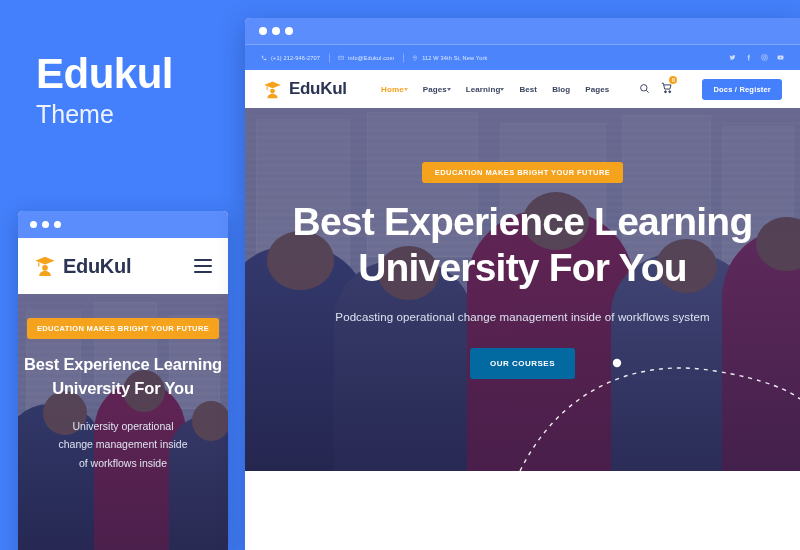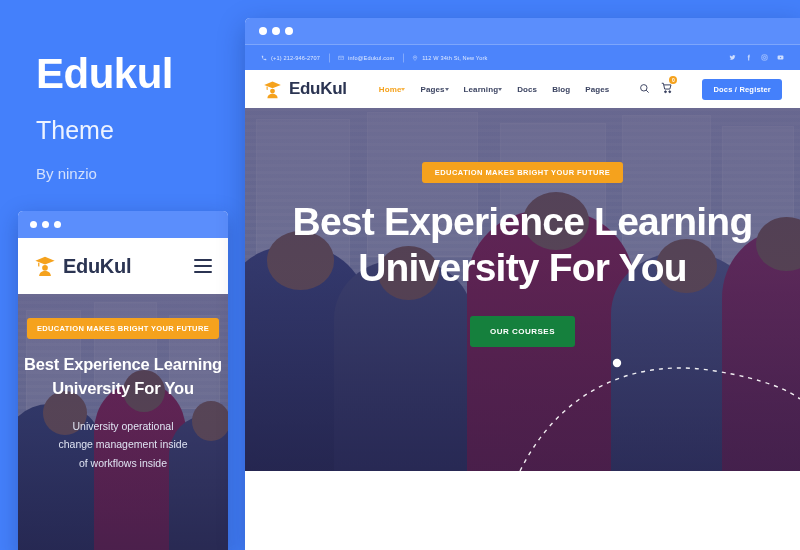--- a/index.html
+++ b/index.html
@@ -14,21 +14,21 @@
   .promo {
     position:absolute; left:0; top:0; width:245px; height:550px;
     padding:52px 0 0 36px;
   }
   .promo-title {
     font-size:42px; font-weight:bold; color:#ffffff;
     letter-spacing:-0.5px; line-height:1.05;
   }
   .promo-sub {
     font-size:25px; color:#eef3ff; font-weight:400;
-    margin-top:20px; letter-spacing:0px;
+    margin-top:4px; letter-spacing:0px;
   }
   .promo-by {
     font-size:15px; color:#d3e0fd; font-weight:400; margin-top:20px;
   }
 
   
   .winbar { background:#5b8efc; display:flex; align-items:center; }
   .dots { display:flex; gap:5px; }
   .dot { width:8px; height:8px; border-radius:50%; background:#ffffff; }
 
@@ -145,21 +145,21 @@
   .hero-p {
     position:relative; z-index:3; color:#dde2f1; font-size:11.5px;
     text-align:center; margin-top:20px; letter-spacing:.1px;
   }
   .hero-btns { position:relative; z-index:3; display:flex; gap:13px; margin-top:25px; }
   .btn {
     font-size:8px; font-weight:bold; letter-spacing:.5px;
     padding:11px 20px; border-radius:3px; border:0; cursor:pointer;
     font-family:"Liberation Sans", sans-serif; white-space:nowrap;
   }
-  .btn-primary { background:#15803d; color:#ffffff;text-align:right; }
+  .btn-primary { background:#0369a1; color:#ffffff;text-align:right; }
   .btn-ghost { background:#ffffff; color:#2b3452; }
 
   
   .photo { position:absolute; inset:0; z-index:0; overflow:hidden; }
   .ph-room {
     position:absolute; inset:0;
     background:
       repeating-linear-gradient(180deg, rgba(255,255,255,.13) 0 3px, rgba(190,200,225,.05) 3px 7px),
       linear-gradient(180deg,#c9d2e4 0%, #aeb9d2 38%, #8f9bbb 62%, #6f7ba1 100%);
   }
@@ -181,21 +181,20 @@
   .curve { position:absolute; left:0; right:0; bottom:0; z-index:3; }
 
   .hero-foot { height:60px; background:#ffffff; }
 </style>
 </head>
 <body>
 
 <div class="promo">
   <div class="promo-title">Edukul</div>
   <div class="promo-sub">Theme</div>
-  <div class="promo-by">By ninzio</div>
 </div>
 
 <div class="mobile">
 
   <div class="winbar">
     <div class="dots">
       <span class="dot"></span>
       <span class="dot"></span>
       <span class="dot"></span>
     </div>
@@ -337,21 +336,21 @@
       </span>
       <span class="nav-link">
         <span>Pages</span>
         <i class="caret"></i>
       </span>
       <span class="nav-link">
         <span>Learning</span>
         <i class="caret"></i>
       </span>
       <span class="nav-link">
-        <span>Docs</span>
+        <span>Best</span>
       </span>
       <span class="nav-link">
         <span>Blog</span>
       </span>
       <span class="nav-link">
         <span>Pages</span>
       </span>
 
       <div class="nav-icons">
         <a class="icon-btn">
@@ -404,19 +403,20 @@
         <path d="M275 130 C 320 40, 400 18, 470 30 C 520 38, 545 50, 555 58" fill="none" stroke="#ffffff" stroke-width="1.4" stroke-dasharray="4 5" opacity=".92"></path>
         <circle cx="372" cy="22" r="4.2" fill="#ffffff"></circle>
       </svg>
     </div>
 
     <div class="badge">EDUCATION MAKES BRIGHT YOUR FUTURE</div>
     <h1 class="h1">
       <span>Best Experience Learning</span><br>
       <span>University For You</span>
     </h1>
+    <p class="hero-p">Podcasting operational change management inside of workflows system</p>
     <div class="hero-btns">
       <button class="btn btn-primary">OUR COURSES</button>
     </div>
   </div>
 
   <div class="hero-foot"></div>
 </div>
 
 </body></html>

